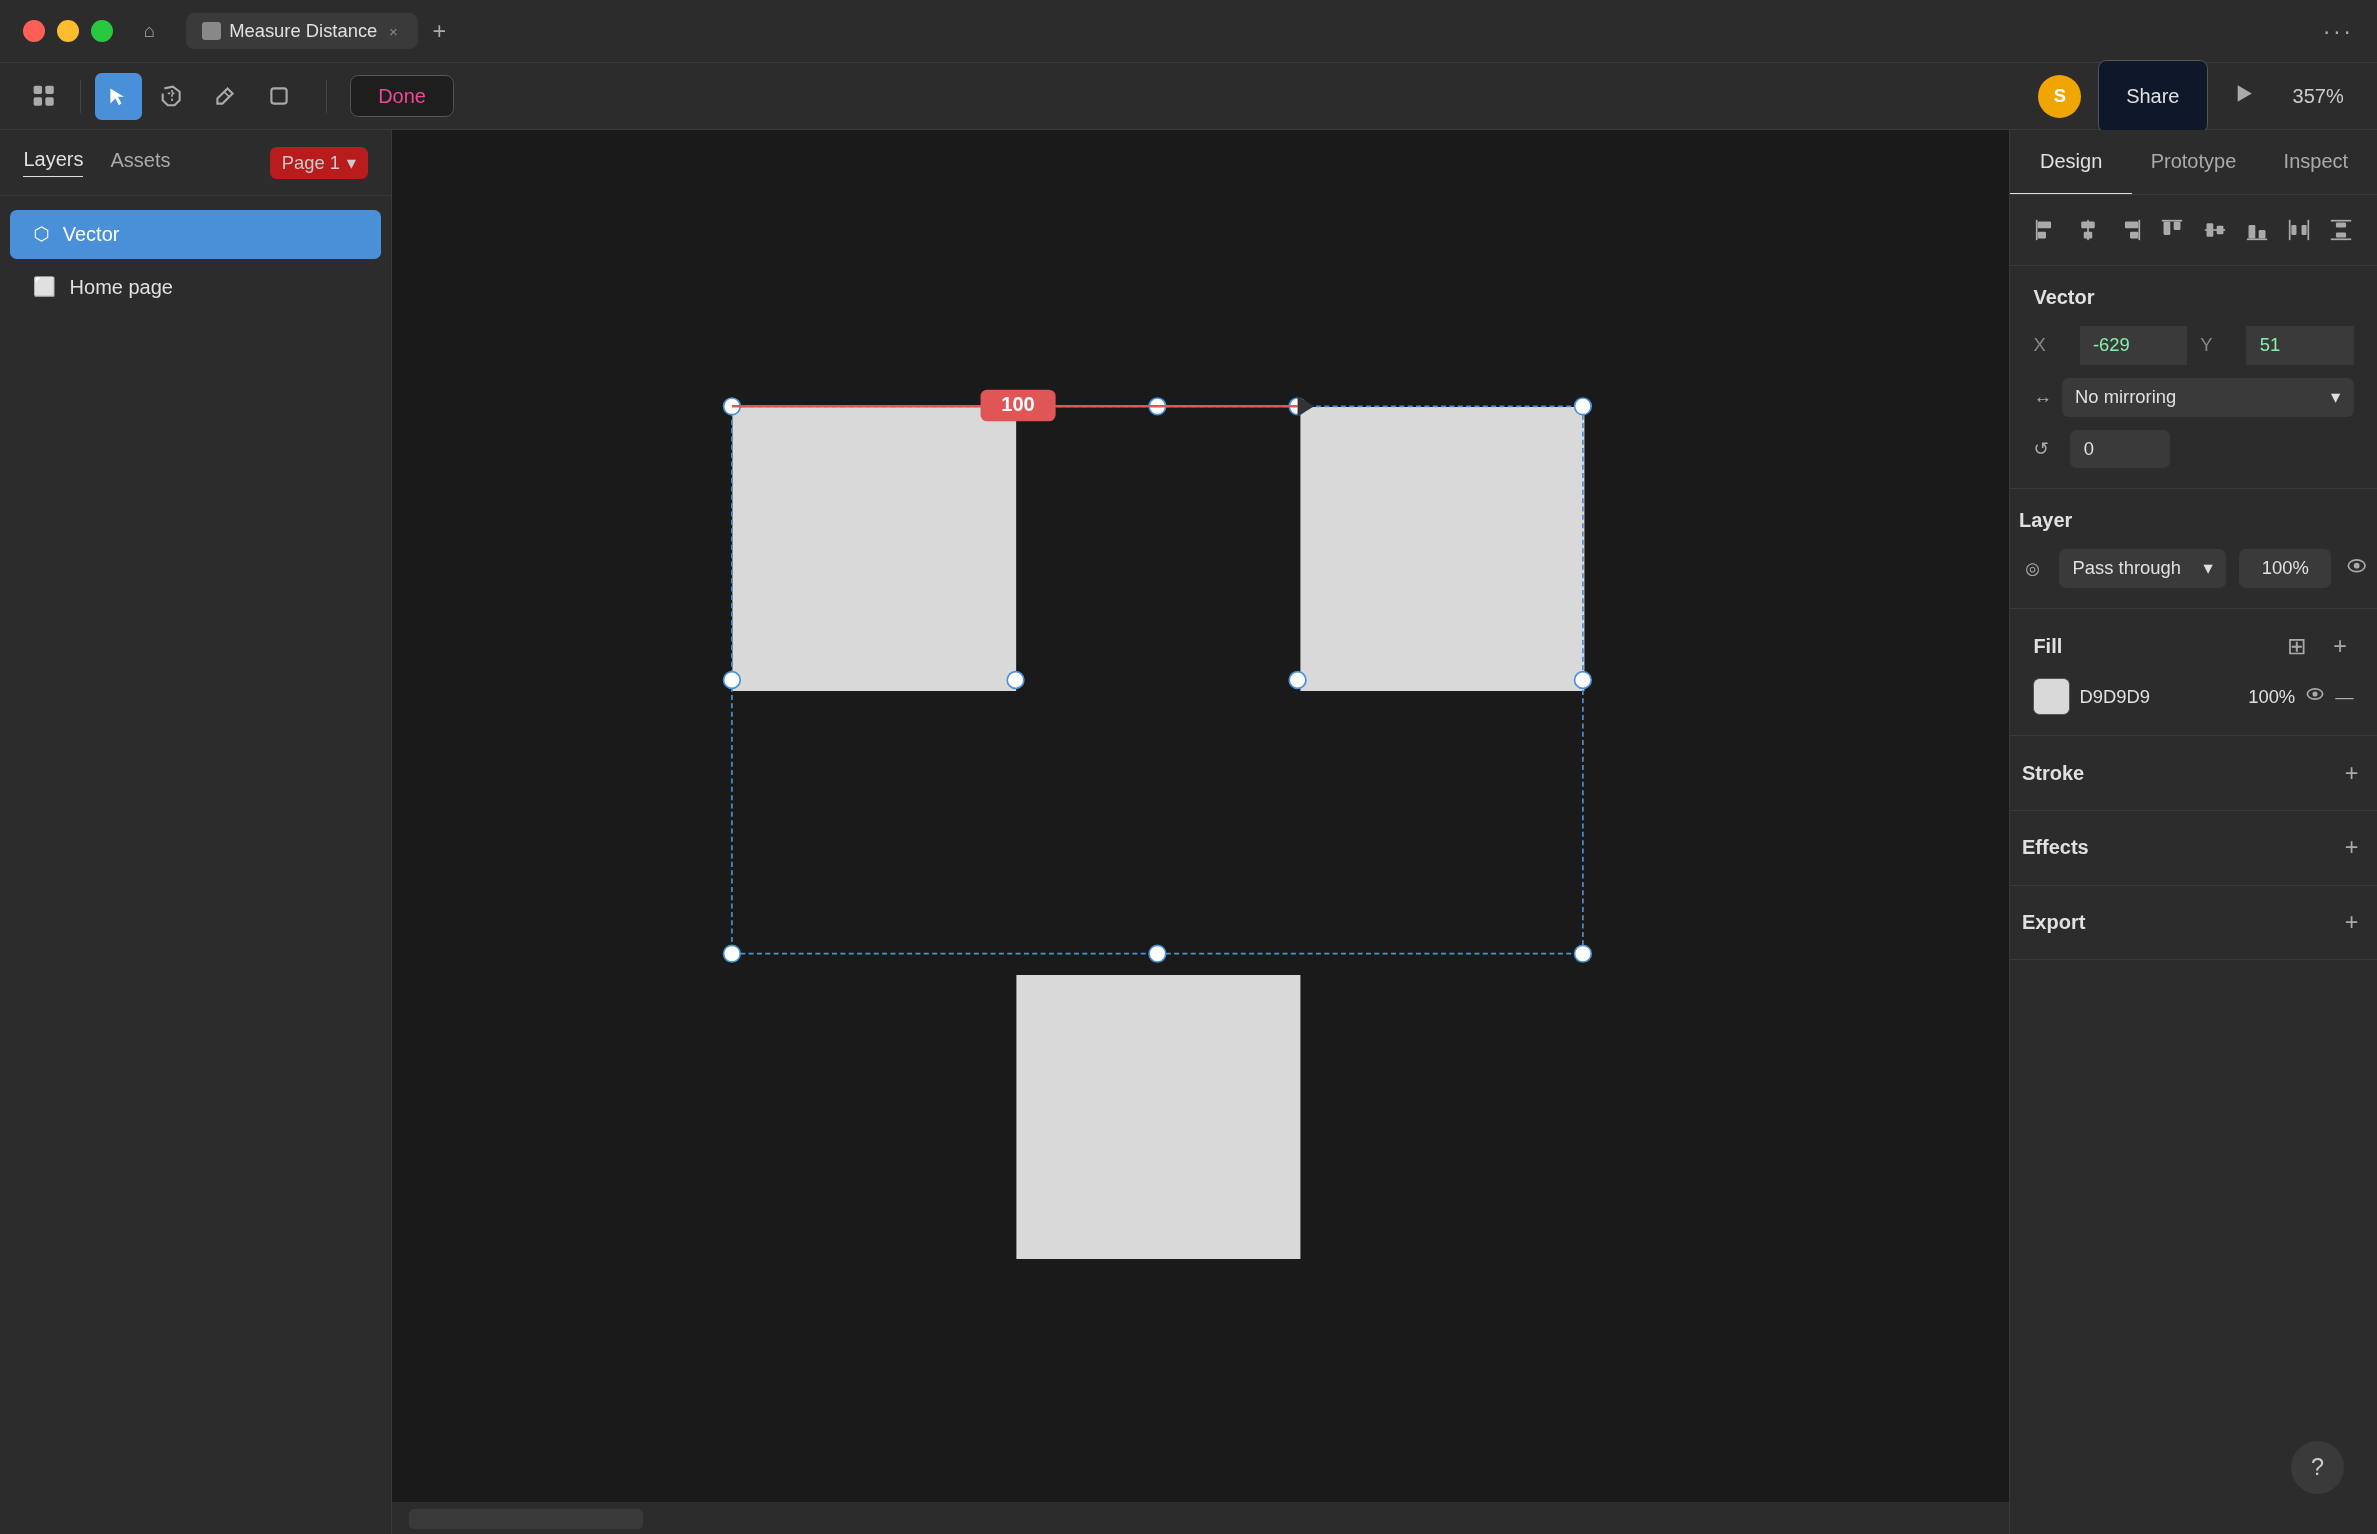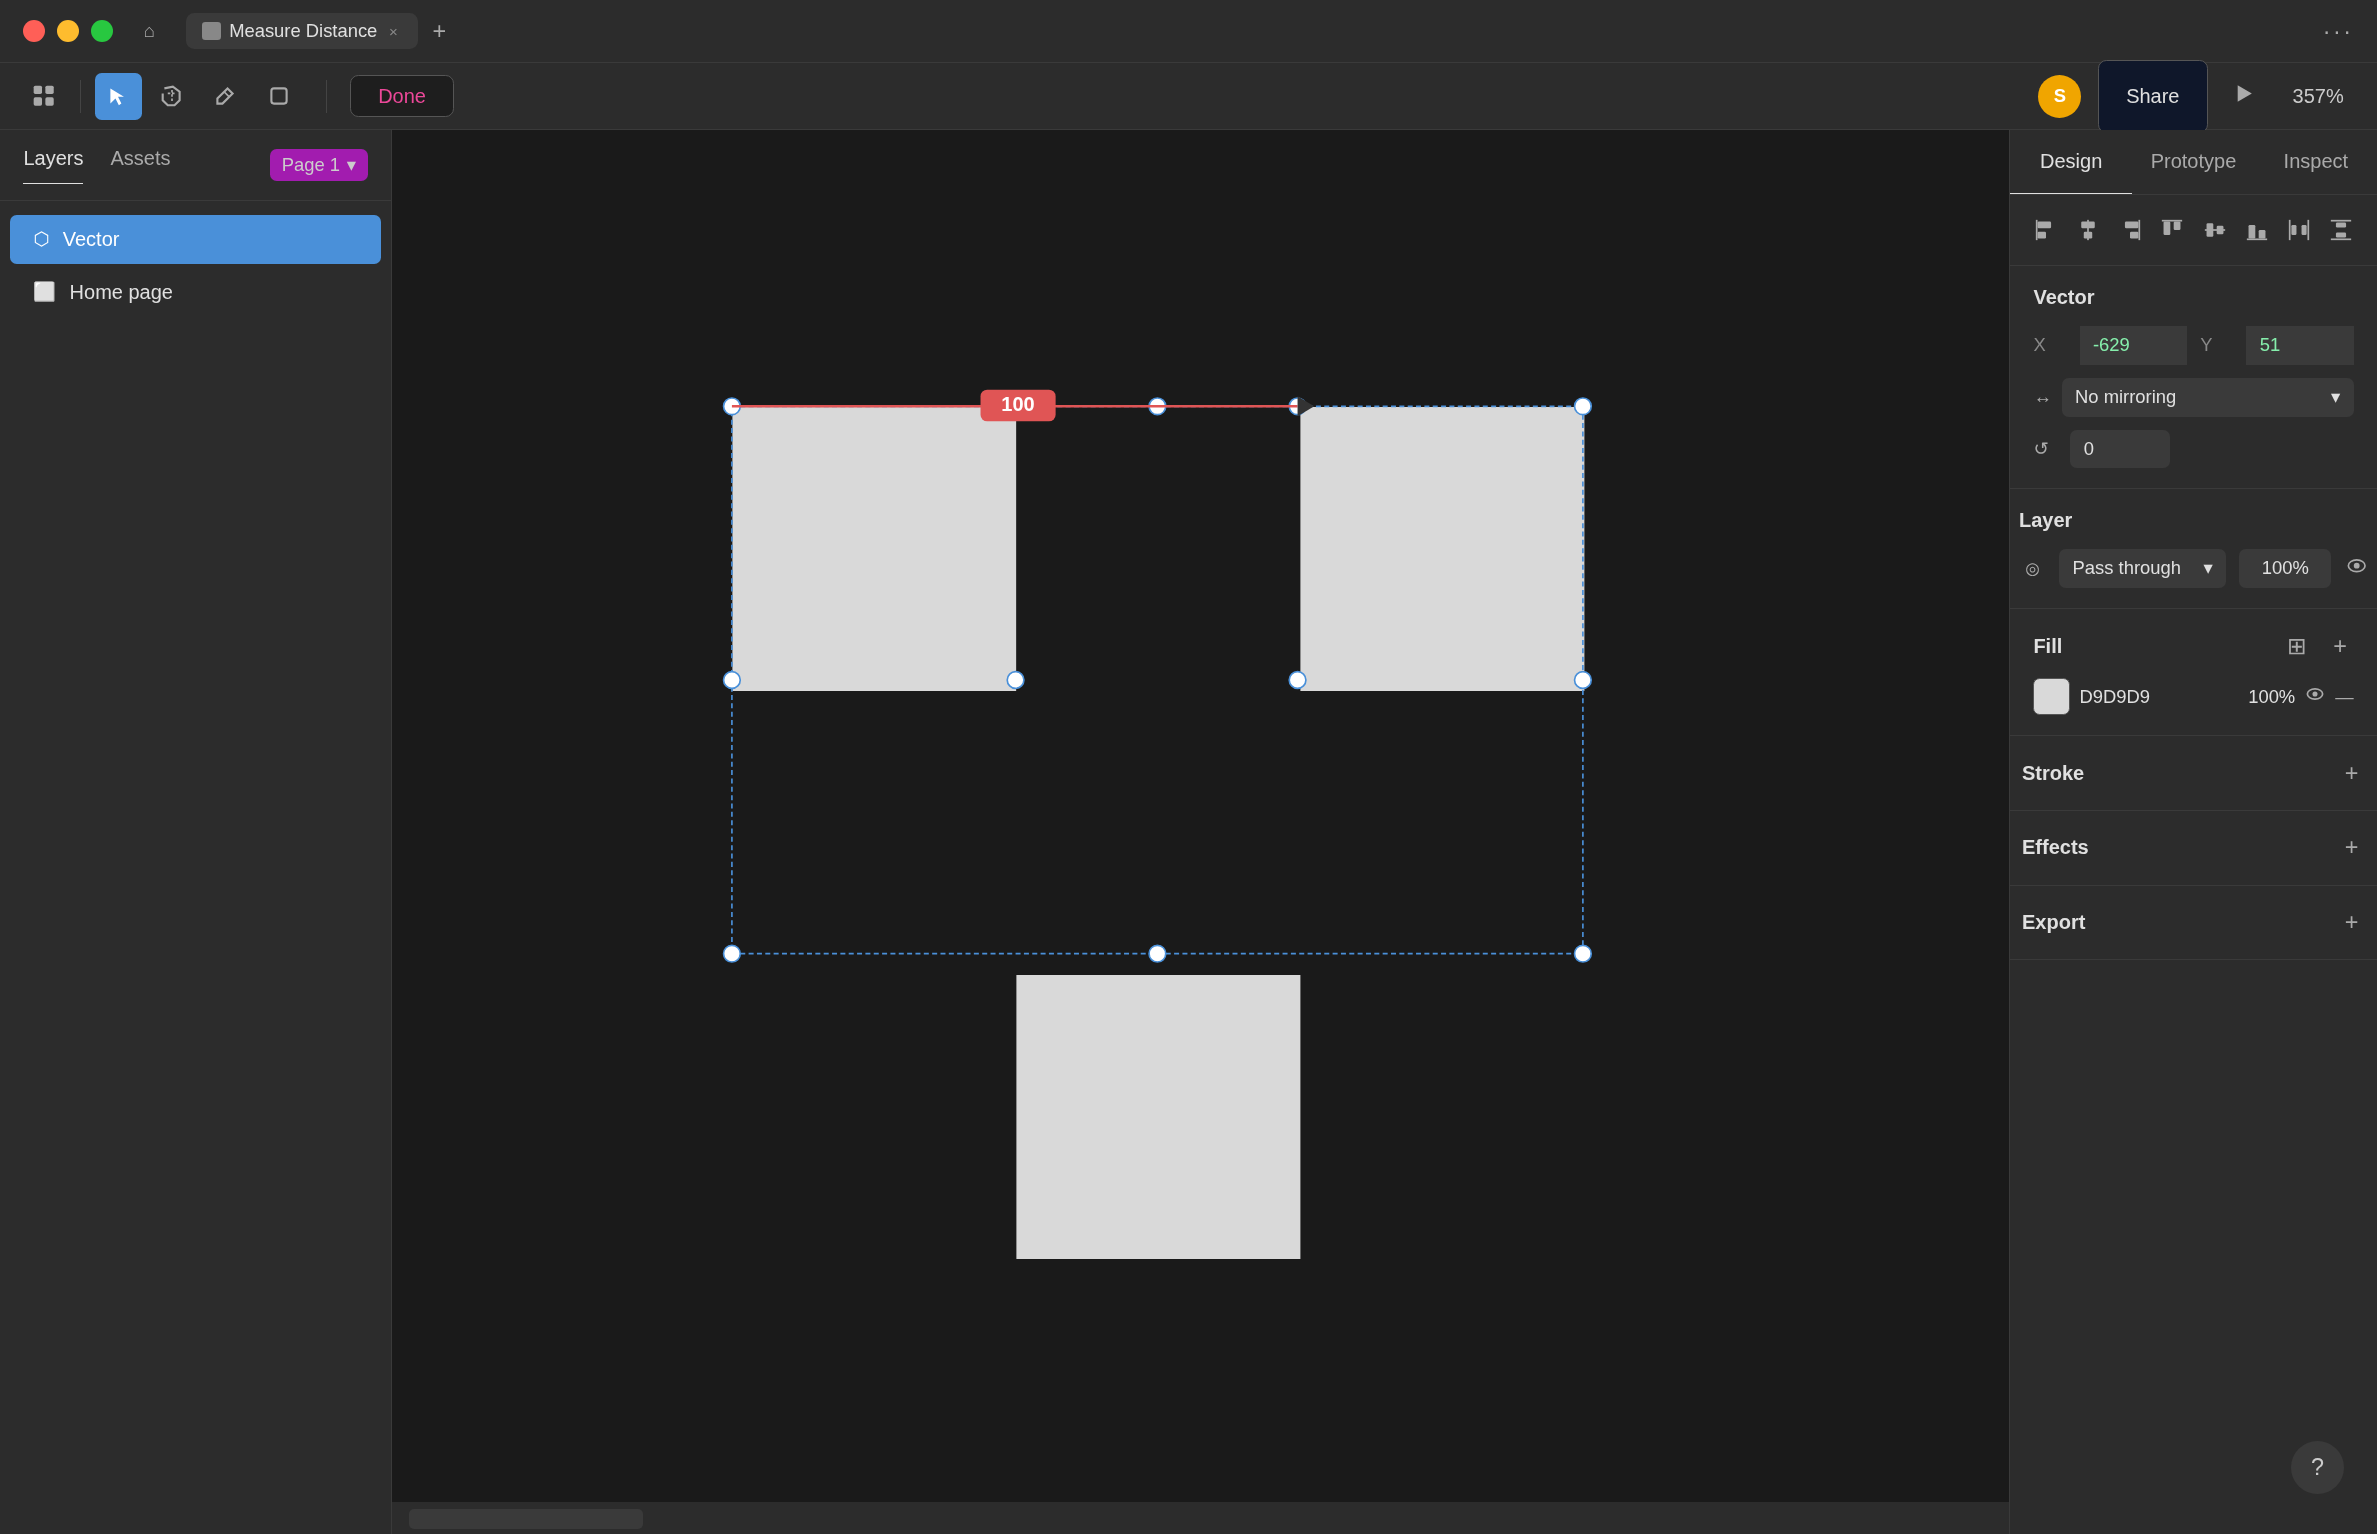--- a/index.html
+++ b/index.html
@@ -201,35 +201,35 @@
       display: flex;
       align-items: center;
       padding: 16.7px 23.4px;
       gap: 27px;
       border-bottom: 0.8px solid #3a3a3a;
     }
     .sidebar-tab {
       font-size: 20px;
       color: #aaa;
       cursor: pointer;
-      padding-bottom: 13px;
+      padding-bottom: 5px;
     }
     .sidebar-tab.active {
       color: #e0e0e0;
       border-bottom: 1.7px solid #e0e0e0;
     }
     .sidebar-page-selector {
       margin-left: auto;
       display: flex;
       align-items: center;
       gap: 6.7px;
       color: #ccc;
       font-size: 18.4px;
       cursor: pointer;
-      background: #a21caf;
+      background: #b91c1c;
       border-radius: 6.7px;
       padding: 5px 11.7px;
     }
     .layer-item {
       display: flex;
       align-items: center;
       gap: 13.3px;
       padding: 13.3px 23.4px;
       cursor: pointer;
       border-radius: 6.7px;

